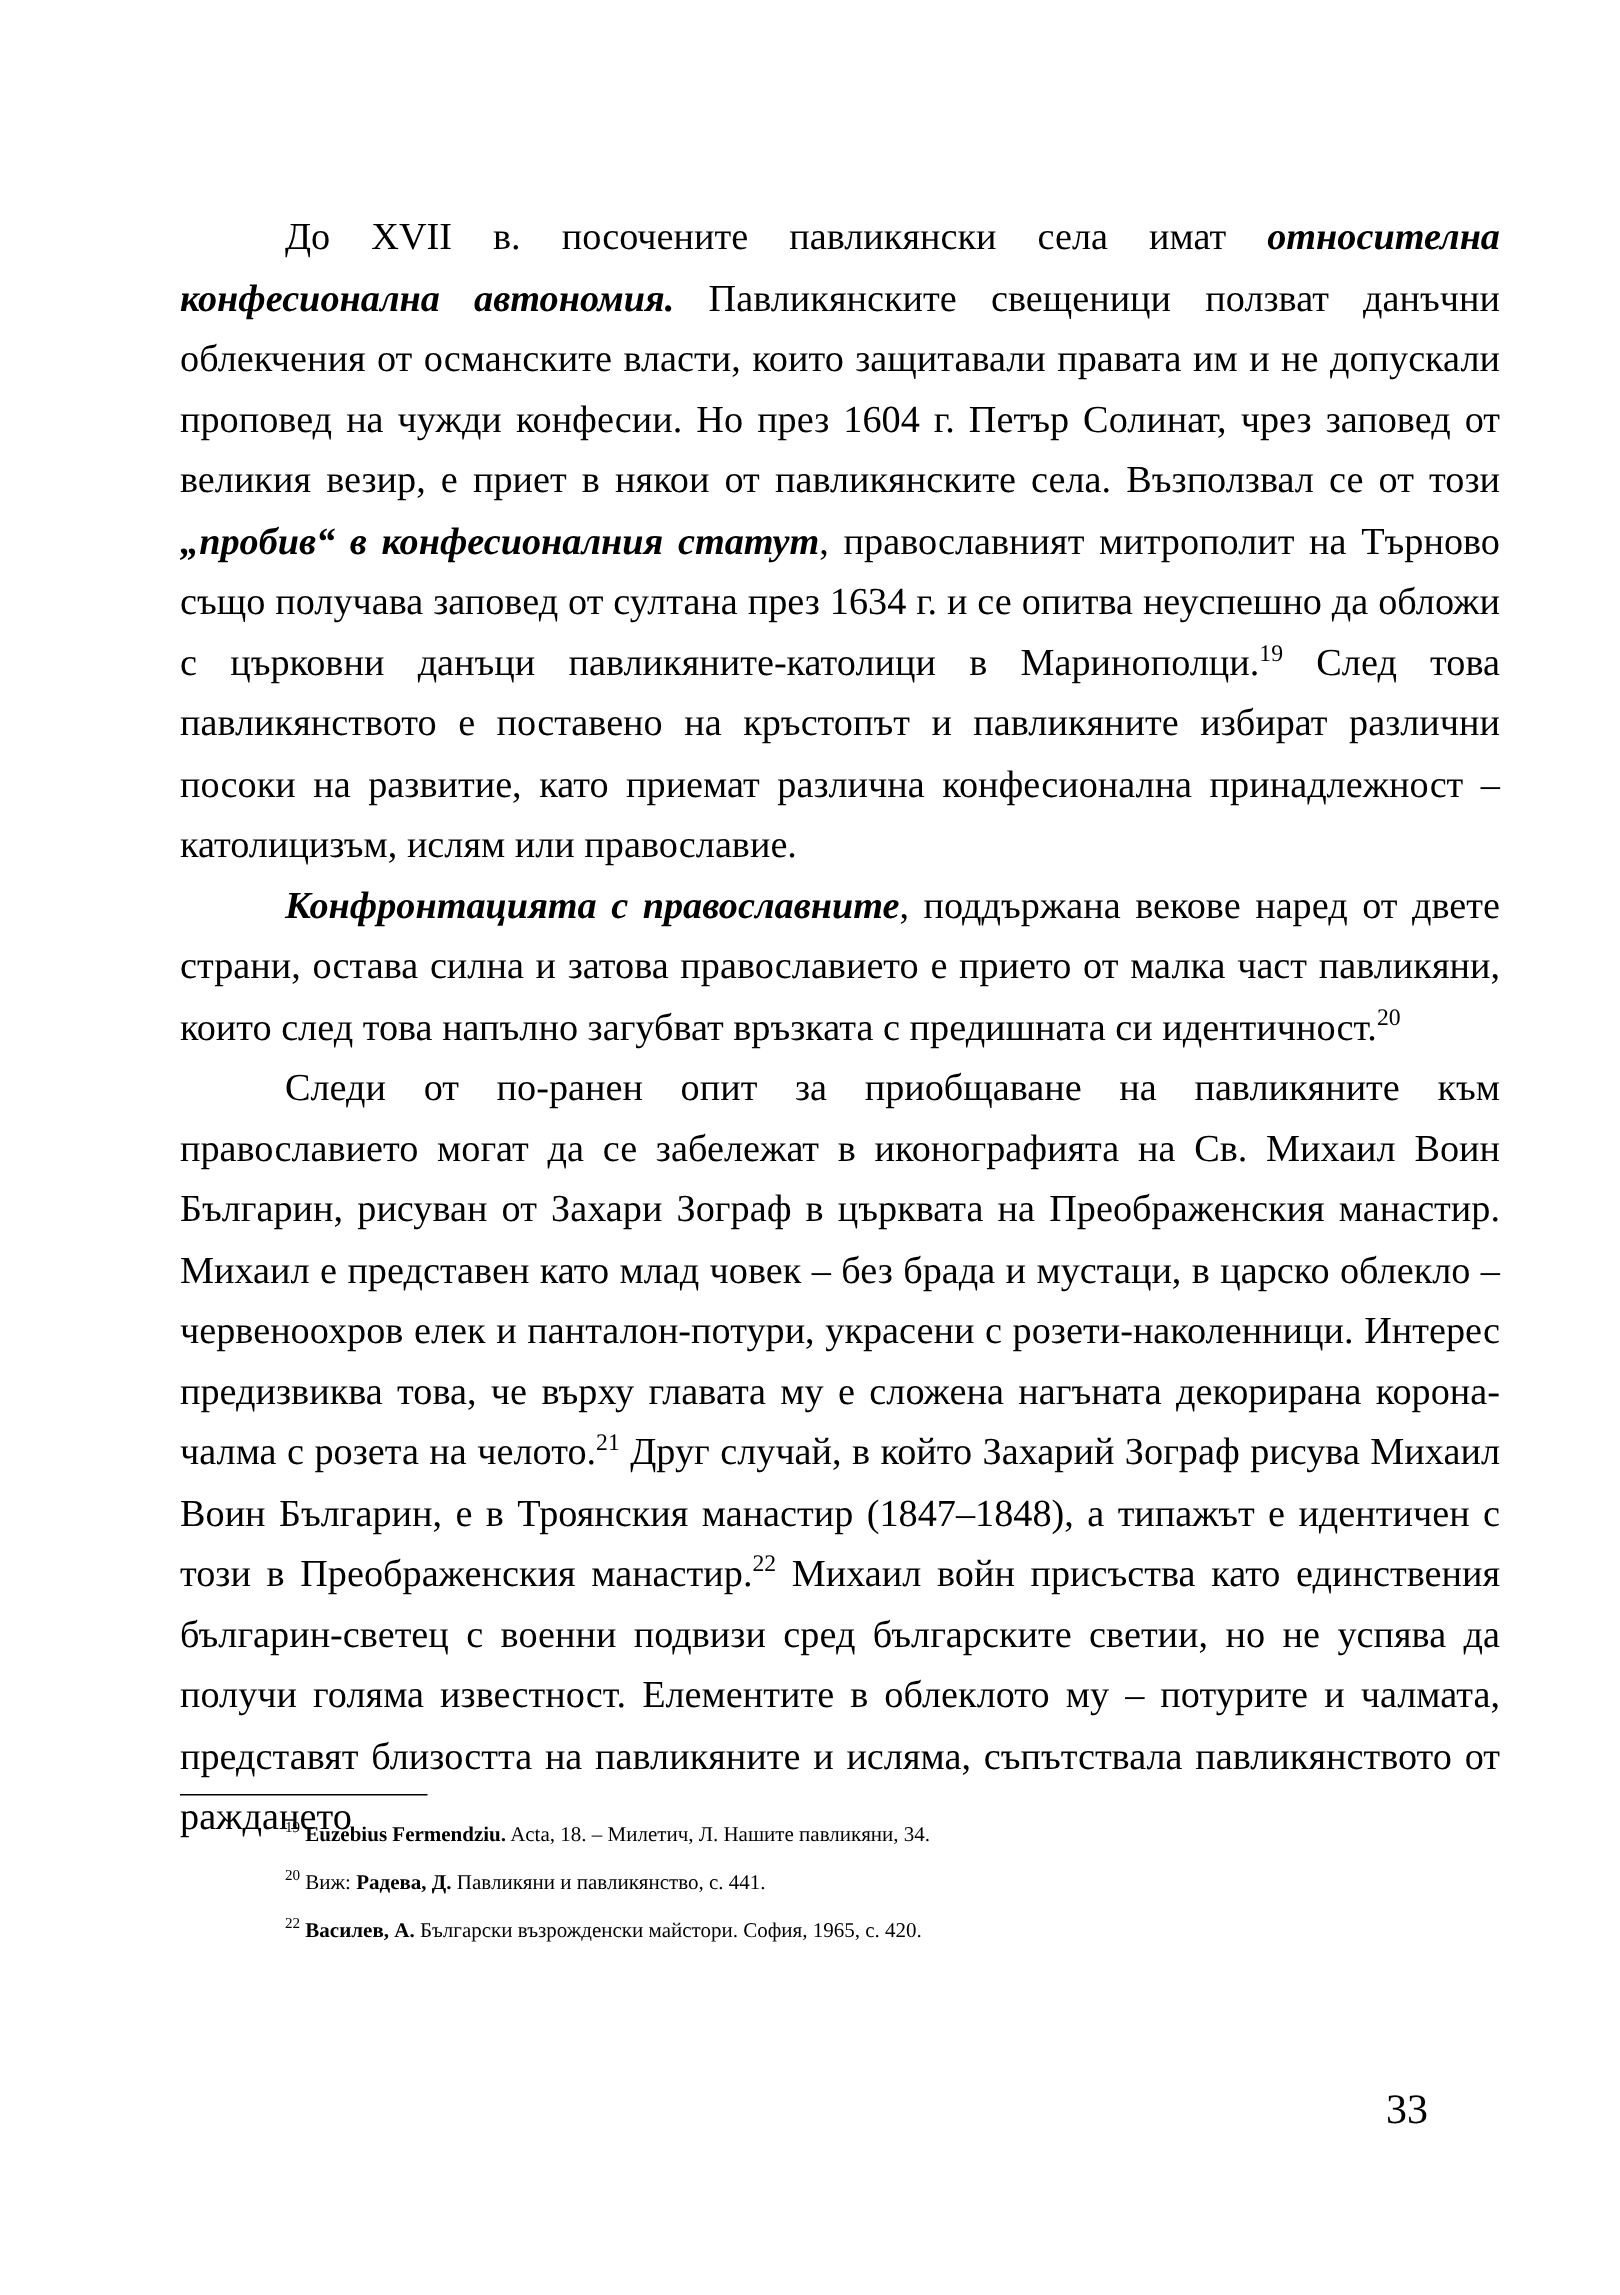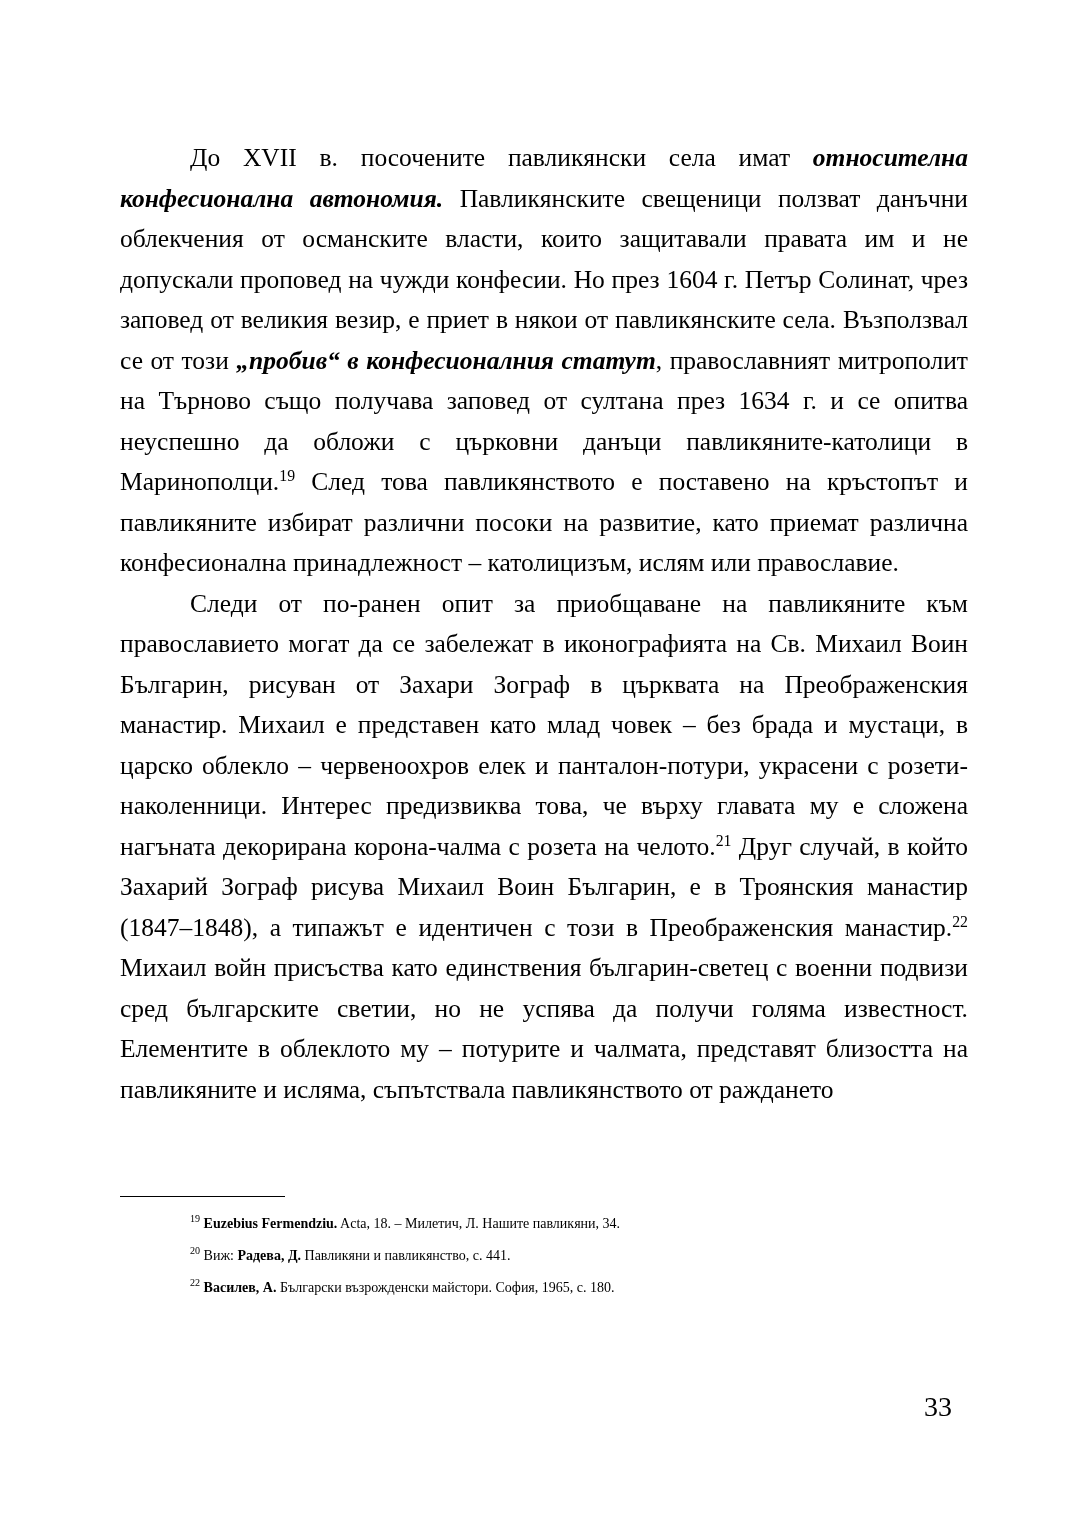--- a/index.html
+++ b/index.html
@@ -6,21 +6,21 @@
     margin: 0;
     padding: 0;
     background: #ffffff;
   }
   .page {
     position: relative;
     width: 1080px;
     height: 1530px;
     background: #ffffff;
     box-sizing: border-box;
-    padding: 138px 112px 0 120px;
+    padding: 138px 80px 0 120px;
     font-family: "Liberation Serif", "DejaVu Serif", serif;
     color: #000000;
   }
   .body-text {
     font-size: 25.5px;
     line-height: 40.5px;
     text-align: justify;
     text-justify: inter-word;
     hyphens: manual;
   }
@@ -74,26 +74,27 @@
     line-height: 30px;
   }
 </style>
 </head>
 <body>
 
 <div class="page">
 
   <div class="body-text">
     <p id="para-0"><span>До XVII в. посочените павликянски села имат </span><span class="bi">относителна конфесионална автономия.</span><span> Павликянските свещеници ползват данъчни облекчения от османските власти, които защитавали правата им и не допускали проповед на чужди конфесии. Но през 1604 г. Петър Солинат, чрез заповед от великия везир, е приет в някои от павликянските села. Възползвал се от този </span><span class="bi">„пробив“ в конфесионалния статут</span><span>, православният митрополит на Търново също получава заповед от султана през 1634 г. и се опитва неуспешно да обложи с църковни данъци павликяните-католици в Маринополци.</span><sup>19</sup><span> След това павликянството е поставено на кръстопът и павликяните избират различни посоки на развитие, като приемат различна конфесионална принадлежност – католицизъм, ислям или православие.</span></p>
+    <p id="para-1"><span class="bi">Конфронтацията с православните</span><span>, поддържана векове наред от двете страни, остава силна и затова православието е прието от малка част павликяни, които след това напълно загубват връзката с предишната си идентичност.</span><sup>20</sup></p>
     <p id="para-2"><span>Следи от по-ранен опит за приобщаване на павликяните към православието могат да се забележат в иконографията на Св. Михаил Воин Българин, рисуван от Захари Зограф в църквата на Преображенския манастир. Михаил е представен като млад човек – без брада и мустаци, в царско облекло – червеноохров елек и панталон-потури, украсени с розети-наколенници. Интерес предизвиква това, че върху главата му е сложена нагъната декорирана корона-чалма с розета на челото.</span><sup>21</sup><span> Друг случай, в който Захарий Зограф рисува Михаил Воин Българин, е в Троянския манастир (1847–1848), а типажът е идентичен с този в Преображенския манастир.</span><sup>22</sup><span> Михаил войн присъства като единствения българин-светец с военни подвизи сред българските светии, но не успява да получи голяма известност. Елементите в облеклото му – потурите и чалмата, представят близостта на павликяните и исляма, съпътствала павликянството от раждането</span></p>
   </div>
 
   <div class="fn-rule"></div>
 
   <div class="footnotes">
     <p id="fn-0"><span class="fn-num">19</span> <span class="b">Euzebius Fermendziu.</span><span> Acta, 18. – Милетич, Л. Нашите павликяни, 34.</span></p>
     <p id="fn-1"><span class="fn-num">20</span> <span>Виж: </span><span class="b">Радева, Д.</span><span> Павликяни и павликянство, с. 441.</span></p>
-    <p id="fn-3"><span class="fn-num">22</span> <span class="b">Василев, А.</span><span> Български възрожденски майстори. София, 1965, с.  180.</span></p>
+    <p id="fn-3"><span class="fn-num">22</span> <span class="b">Василев, А.</span><span> Български възрожденски майстори. София, 1965, с.  420.</span></p>
   </div>
 
   <div class="page-number">33</div>
 
 </div>
 
 </body></html>

